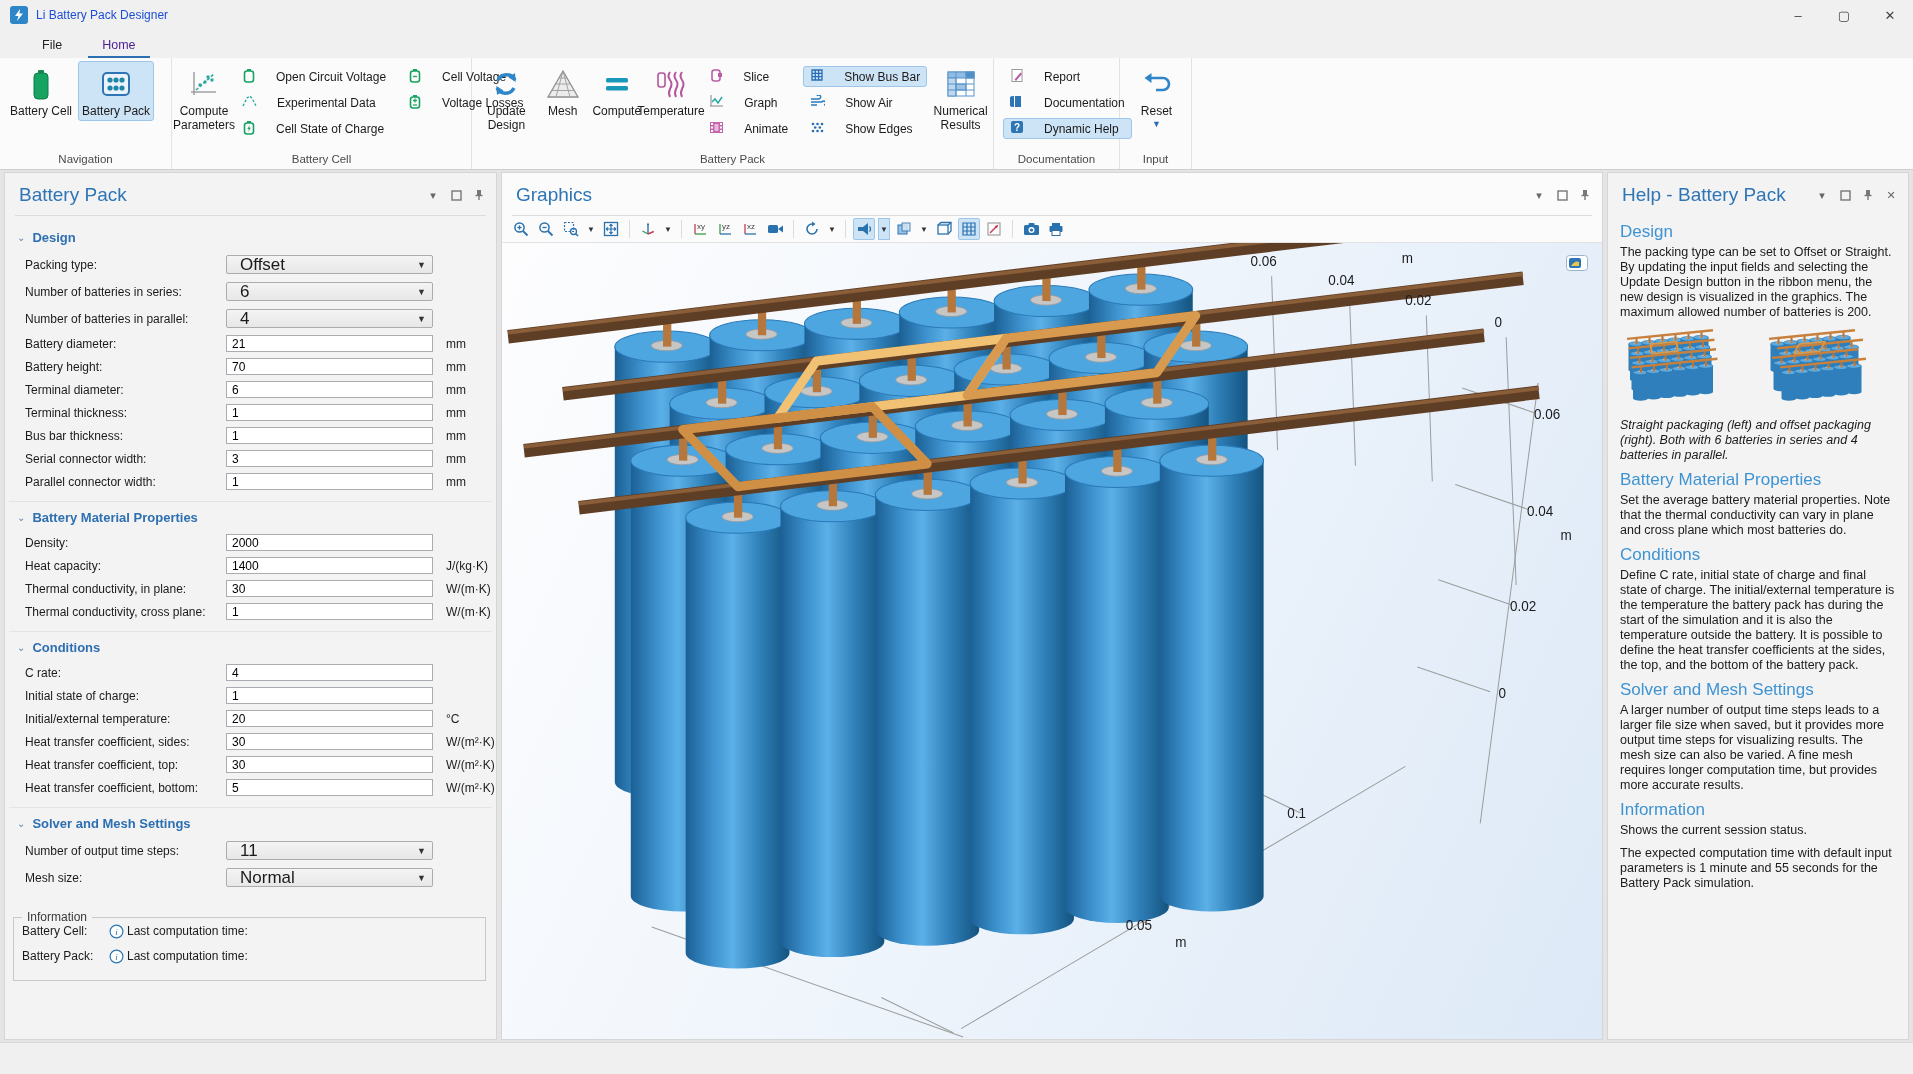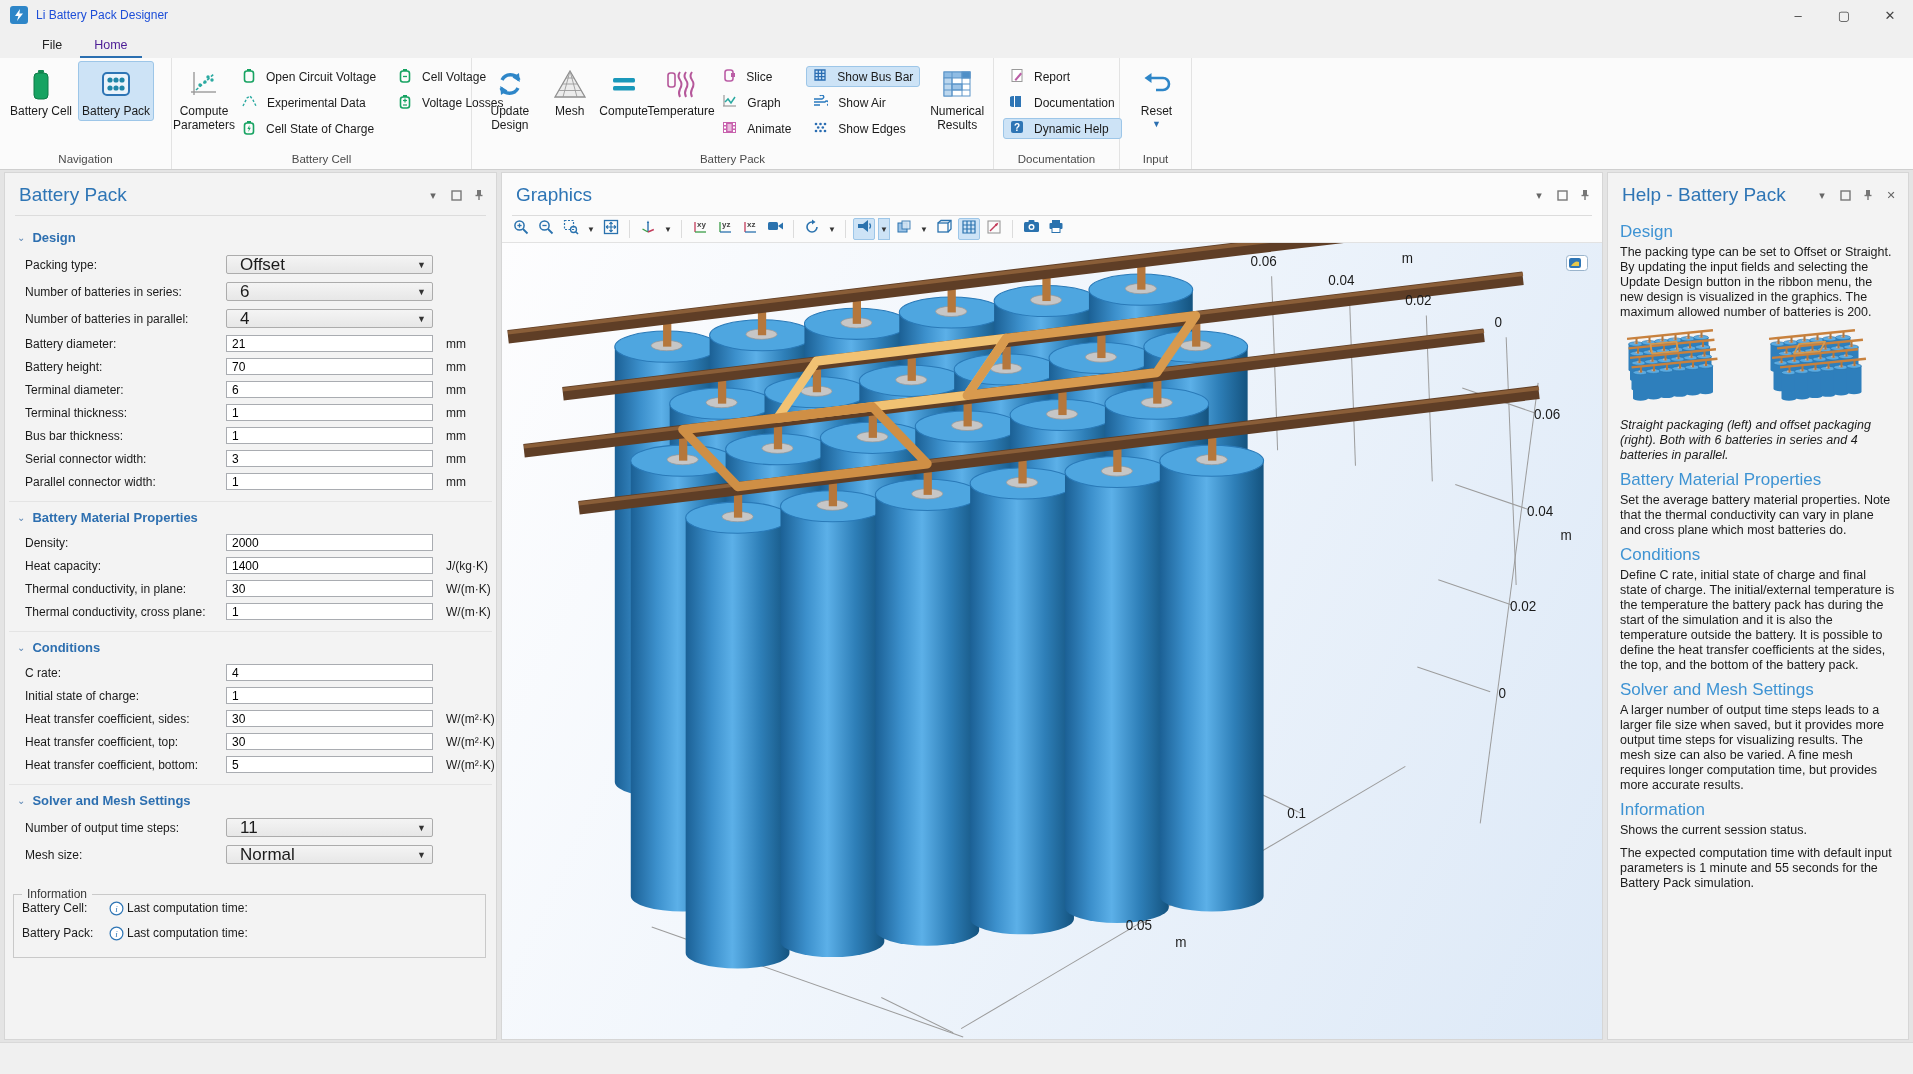--- a/index.html
+++ b/index.html
@@ -11,38 +11,38 @@
   
   .titlebar { height:30px; background:#f0f0f0; display:flex; align-items:center; padding-left:10px; }
   .appicon { width:18px; height:18px; border-radius:3px; background:#2e86c8; display:inline-flex;
     align-items:center; justify-content:center; margin-right:8px; }
   .apptitle { font-size:12px; color:#1d4ed8; }
   .winbtns { margin-left:auto; display:flex; height:30px; }
   .winbtn { width:46px; height:30px; display:flex; align-items:center; justify-content:center;
     color:#444; font-size:13px; }
 
   
-  .menubar { height:28px; background:#f0f0f0; display:flex; align-items:flex-end; gap:4px;
+  .menubar { height:28px; background:#f0f0f0; display:flex; align-items:flex-end; gap:12px;
     padding-left:28px; }
   .menutab { padding:4px 14px 6px; font-size:12.5px; color:#222; }
   .menutab.active { color:#4c1d95; border-bottom:2px solid #2b6fb0; padding-bottom:4px; }
 
   
   .ribbon { height:112px; background:#fbfbfb; border-bottom:1px solid #cfcfcf; display:flex; }
   .rgroup { border-right:1px solid #e3e3e3; display:flex; flex-direction:column; }
   .rgc { flex:1; display:flex; align-items:flex-start; padding:3px 4px 0 6px; gap:2px; }
   .rglabel { height:18px; text-align:center; font-size:11.5px; color:#4a4a4a; line-height:16px; }
   .bigbtn { display:flex; flex-direction:column; align-items:center; padding:4px 3px 2px;
     border:1px solid transparent; border-radius:3px; min-width:52px; }
   .bigbtn.active { background:#cde3f6; border-color:#9dc6e8; }
   .bigicon { height:36px; display:flex; align-items:center; justify-content:center; }
   .biglabel { font-size:12px; text-align:center; line-height:1.18; margin-top:2px; max-width:74px; }
   .chev { font-size:9px; color:#2b6fb0; margin-top:1px; }
   .smallcol { display:flex; flex-direction:column; gap:5px; padding-top:5px; margin:0 3px; }
-  .smallbtn { display:flex; align-items:center; gap:10px; height:21px; padding:1px 6px;
+  .smallbtn { display:flex; align-items:center; gap:20px; height:21px; padding:1px 6px;
     border:1px solid transparent; border-radius:3px; font-size:12px; white-space:nowrap; }
   .smallbtn.active { background:#cde3f6; border-color:#9dc6e8; }
   .rfill { flex:1; }
 
   
   .main { flex:1; display:flex; gap:4px; background:#e4e4e4; padding:2px 4px; min-height:0; }
   .panel { background:#f3f3f3; border:1px solid #d6d6d6; display:flex; flex-direction:column; min-height:0; }
   .panel.left  { width:493px; }
   .panel.center{ flex:1; background:#fbfbfb; }
   .panel.right { width:302px; }
@@ -69,22 +69,22 @@
   .fselect .sarr { font-size:9px; color:#333; }
   .funit { margin-left:13px; font-size:12px; }
   .infobox { border:1px solid #c9c9c9; margin:26px 10px 0 8px; padding:4px 8px 8px; position:relative; }
   .infolegend { position:absolute; top:-8px; left:8px; background:#f3f3f3; padding:0 5px; font-size:12px; color:#3a3a3a; }
   .inforow { display:flex; align-items:flex-start; gap:3px; height:23px; margin-top:2px; }
   .inforow .il { width:84px; }
 
   
   .gtoolbar { height:27px; display:flex; align-items:center; gap:3px; padding:0 8px;
     border-bottom:1px solid #e2e2e2; flex:none; }
-  .ticon { width:22px; height:22px; display:flex; justify-content:center;
-    border:1px solid transparent; border-radius:2px;font-weight:bold; }
+  .ticon { width:22px; height:22px; display:flex; align-items:center; justify-content:center;
+    border:1px solid transparent; border-radius:2px; }
   .ticon.active { background:#cde3f6; border-color:#9dc6e8; }
   .tdrop { width:12px; height:22px; display:flex; align-items:center; justify-content:center;
     font-size:8px; color:#333; border:1px solid transparent; }
   .tdrop.active { background:#cde3f6; border-color:#9dc6e8; }
   .tsep { width:1px; height:18px; background:#dcdcdc; margin:0 4px; }
   .canvas { flex:1; position:relative; overflow:hidden;
     background:linear-gradient(115deg,#fdfdfe 0%,#f1f6fc 40%,#dde9f7 100%); }
   .canvas svg.scene { position:absolute; inset:0; width:100%; height:100%; }
   .ctxicon { position:absolute; top:12px; right:14px; width:22px; height:16px; }
 
@@ -504,20 +504,25 @@
         </div>
         <div class="frow">
           <span class="flabel">C rate:</span>
           <input class="ftext" value="4" style="">
           <span class="funit"></span>
         </div>
         <div class="frow">
           <span class="flabel">Initial state of charge:</span>
           <input class="ftext" value="1" style="">
           <span class="funit"></span>
+        </div>
+        <div class="frow">
+          <span class="flabel">Initial/external temperature:</span>
+          <input class="ftext" value="20" style="">
+          <span class="funit">°C</span>
         </div>
         <div class="frow">
           <span class="flabel">Heat transfer coefficient, sides:</span>
           <input class="ftext" value="30" style="">
           <span class="funit">W/(m²·K)</span>
         </div>
         <div class="frow">
           <span class="flabel">Heat transfer coefficient, top:</span>
           <input class="ftext" value="30" style="">
           <span class="funit">W/(m²·K)</span>

